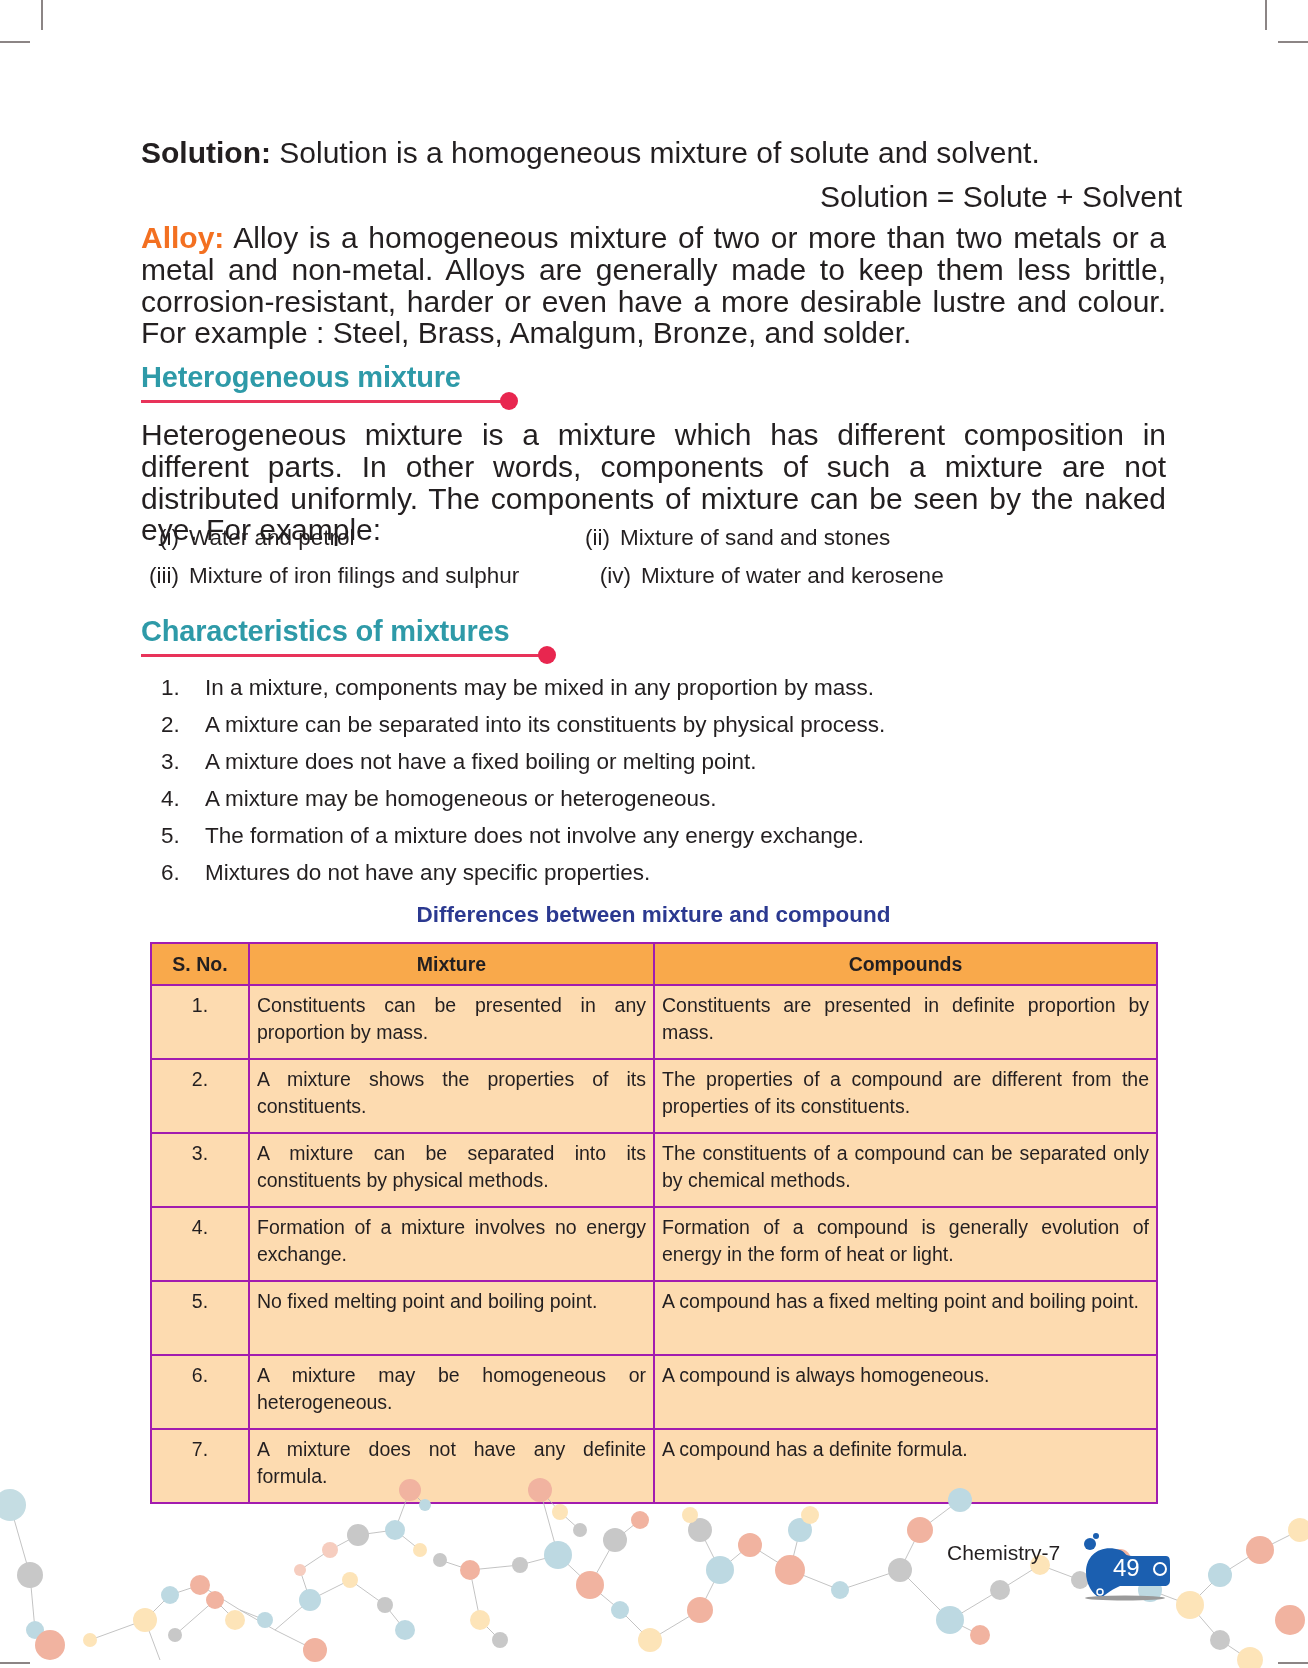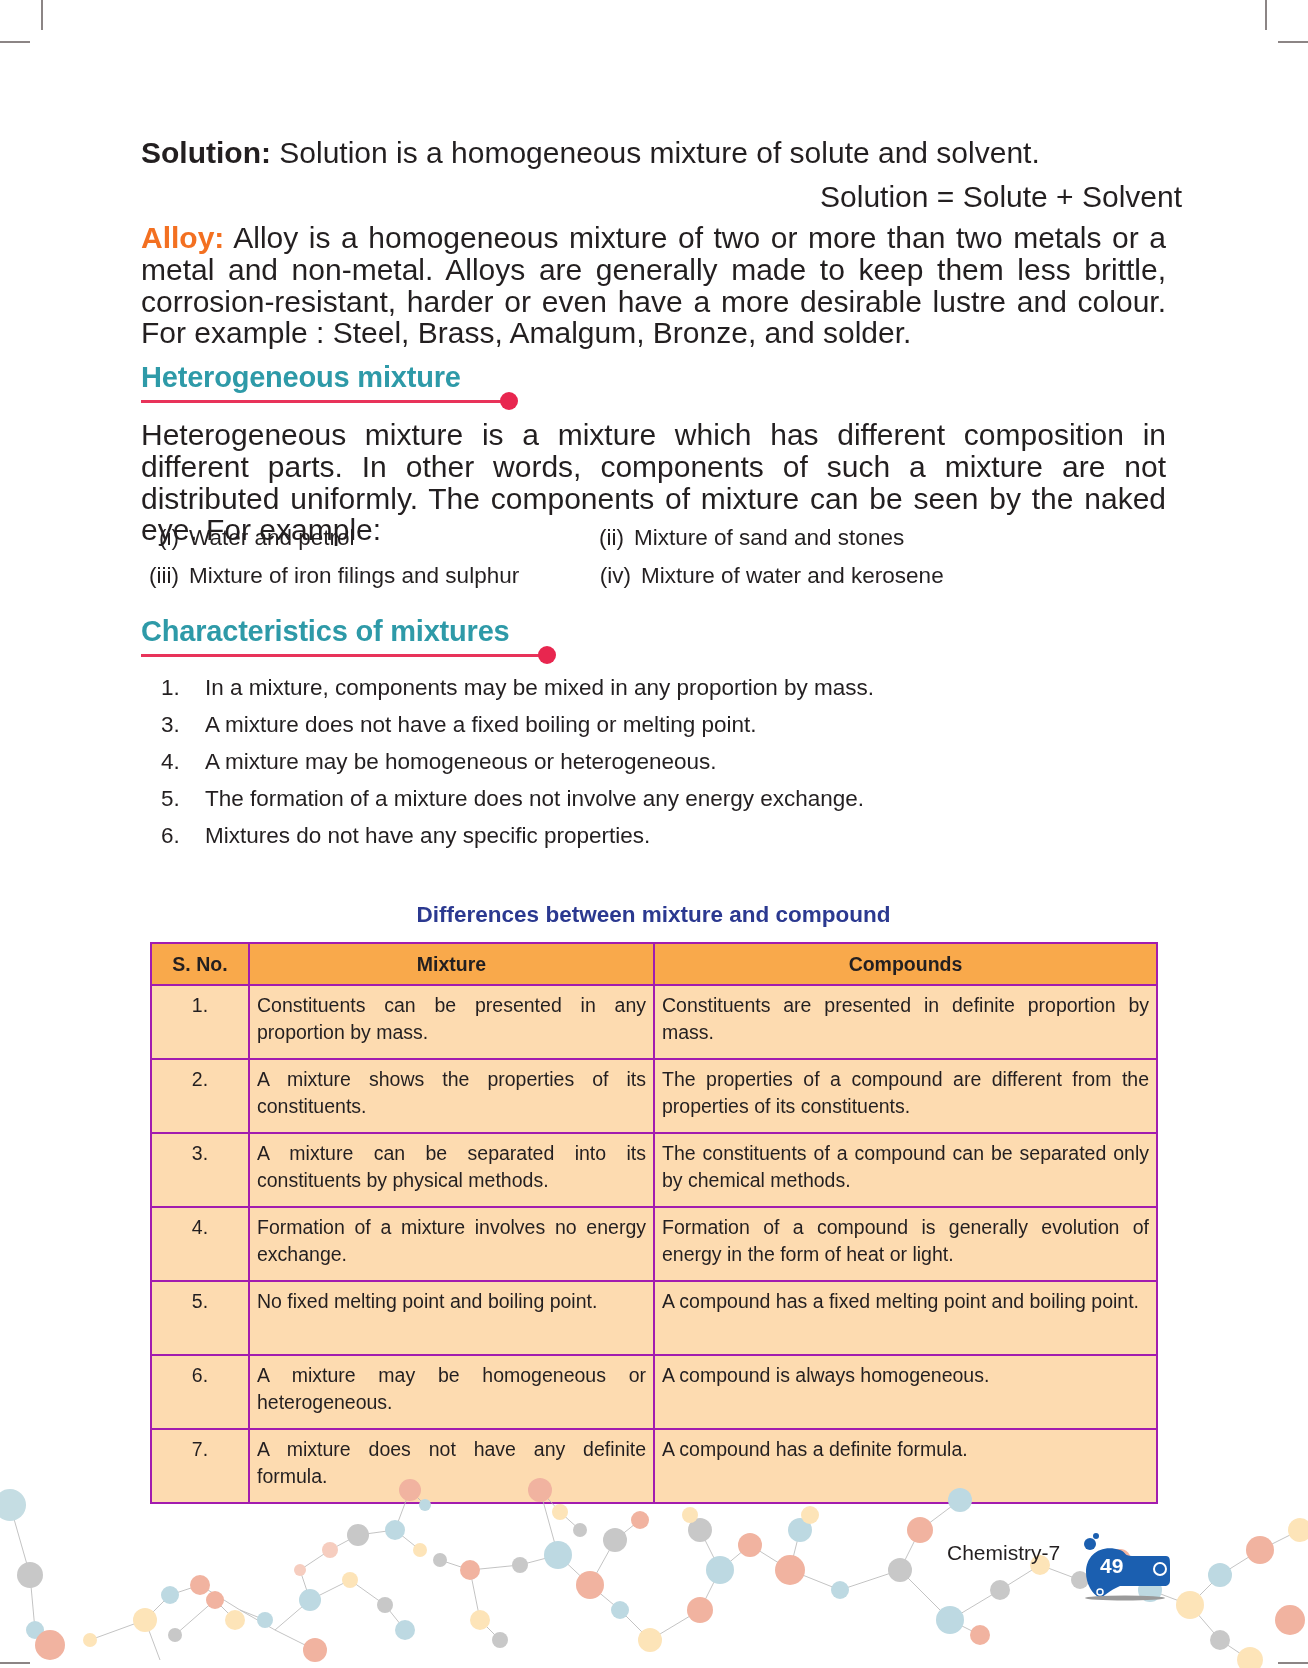--- a/index.html
+++ b/index.html
@@ -21,21 +21,21 @@
     .list .num { display: inline-block; width: 64px; text-align: left; padding-left: 20px; box-sizing: border-box; }
     .table-title { position: absolute; left: 141px; width: 1025px; text-align: center; font-size: 22.5px; font-weight: bold; color: #2b3990; }
     table.diff { position: absolute; left: 150px; top: 942px; width: 1006px; border-collapse: collapse; font-size: 19.5px; table-layout: fixed; }
     table.diff th, table.diff td { border: 2px solid #a21caf; }
     table.diff th { background: #f9a94b; height: 38px; font-weight: bold; text-align: center; color: #231f20; }
     table.diff td { background: #fddbb0; height: 66px; vertical-align: top; padding: 6px 7px 0 7px; line-height: 27px; color: #231f20; }
     table.diff td.sno { text-align: center; }
     table.diff td.just { text-align: justify; text-align-last: left; }
     .footer-label { position: absolute; left: 947px; top: 1541px; font-size: 21px; color: #231f20; }
     .badge { position: absolute; left: 1080px; top: 1532px; width: 90px; height: 70px; }
-    .badge-num { position: absolute; left: 20px; top: 22px; font-size: 21px; color: #ffffff; font-weight: bold; }
+    .badge-num { position: absolute; left: 33px; top: 22px; font-size: 24px; color: #ffffff; font-weight: normal; }
     .molecules { position: absolute; left: 0; top: 1470px; width: 1308px; height: 198px; }
   </style>
 </head>
 <body>
 
 <div class="crop" style="left:41px;top:0;width:2px;height:30px;"></div>
 <div class="crop" style="left:0;top:41px;width:30px;height:2px;"></div>
 <div class="crop" style="left:1265px;top:0;width:2px;height:30px;"></div>
 <div class="crop" style="left:1278px;top:41px;width:30px;height:2px;"></div>
 
@@ -50,36 +50,37 @@
 
 <div class="heading" style="top:361px;">Heterogeneous mixture</div>
 <div class="h-line" style="left:141px;top:400px;width:370px;"></div>
 <div class="h-dot" style="left:500px;top:392px;"></div>
 
 <div class="para body-text" style="top:419px;">Heterogeneous mixture is a mixture which has different composition in different parts. In other words, components of such a mixture are not distributed uniformly. The components of mixture can be seen by the naked eye. For example:</div>
 
 <div class="ex-row" style="left:141px;top:525px;">
   <span class="ex-num">(i)</span><span>Water and petrol</span>
 </div>
-<div class="ex-row" style="left:586px;top:525px;">
+<div class="ex-row" style="left:572px;top:525px;">
   <span class="ex-num">(ii)</span><span>Mixture of sand and stones</span>
 </div>
 <div class="ex-row" style="left:141px;top:563px;">
   <span class="ex-num">(iii)</span><span>Mixture of iron filings and sulphur</span>
 </div>
 <div class="ex-row" style="left:593px;top:563px;">
   <span class="ex-num">(iv)</span><span>Mixture of water and kerosene</span>
 </div>
 
 <div class="heading" style="top:615px;">Characteristics of mixtures</div>
 <div class="h-line" style="left:141px;top:654px;width:405px;"></div>
 <div class="h-dot" style="left:538px;top:646px;"></div>
 
 <ul class="list" style="top:669px;">
   <li><span class="num">1.</span><span>In a mixture, components may be mixed in any proportion by mass.</span></li>
+  <li><span class="num">2.</span><span>A mixture can be separated into its constituents by physical process.</span></li>
   <li><span class="num">3.</span><span>A mixture does not have a fixed boiling or melting point.</span></li>
   <li><span class="num">4.</span><span>A mixture may be homogeneous or heterogeneous.</span></li>
   <li><span class="num">5.</span><span>The formation of a mixture does not involve any energy exchange.</span></li>
   <li><span class="num">6.</span><span>Mixtures do not have any specific properties.</span></li>
 </ul>
 
 <div class="table-title" style="top:902px;">Differences between mixture and compound</div>
 <table class="diff">
   <colgroup>
       <col style="width:98px">

